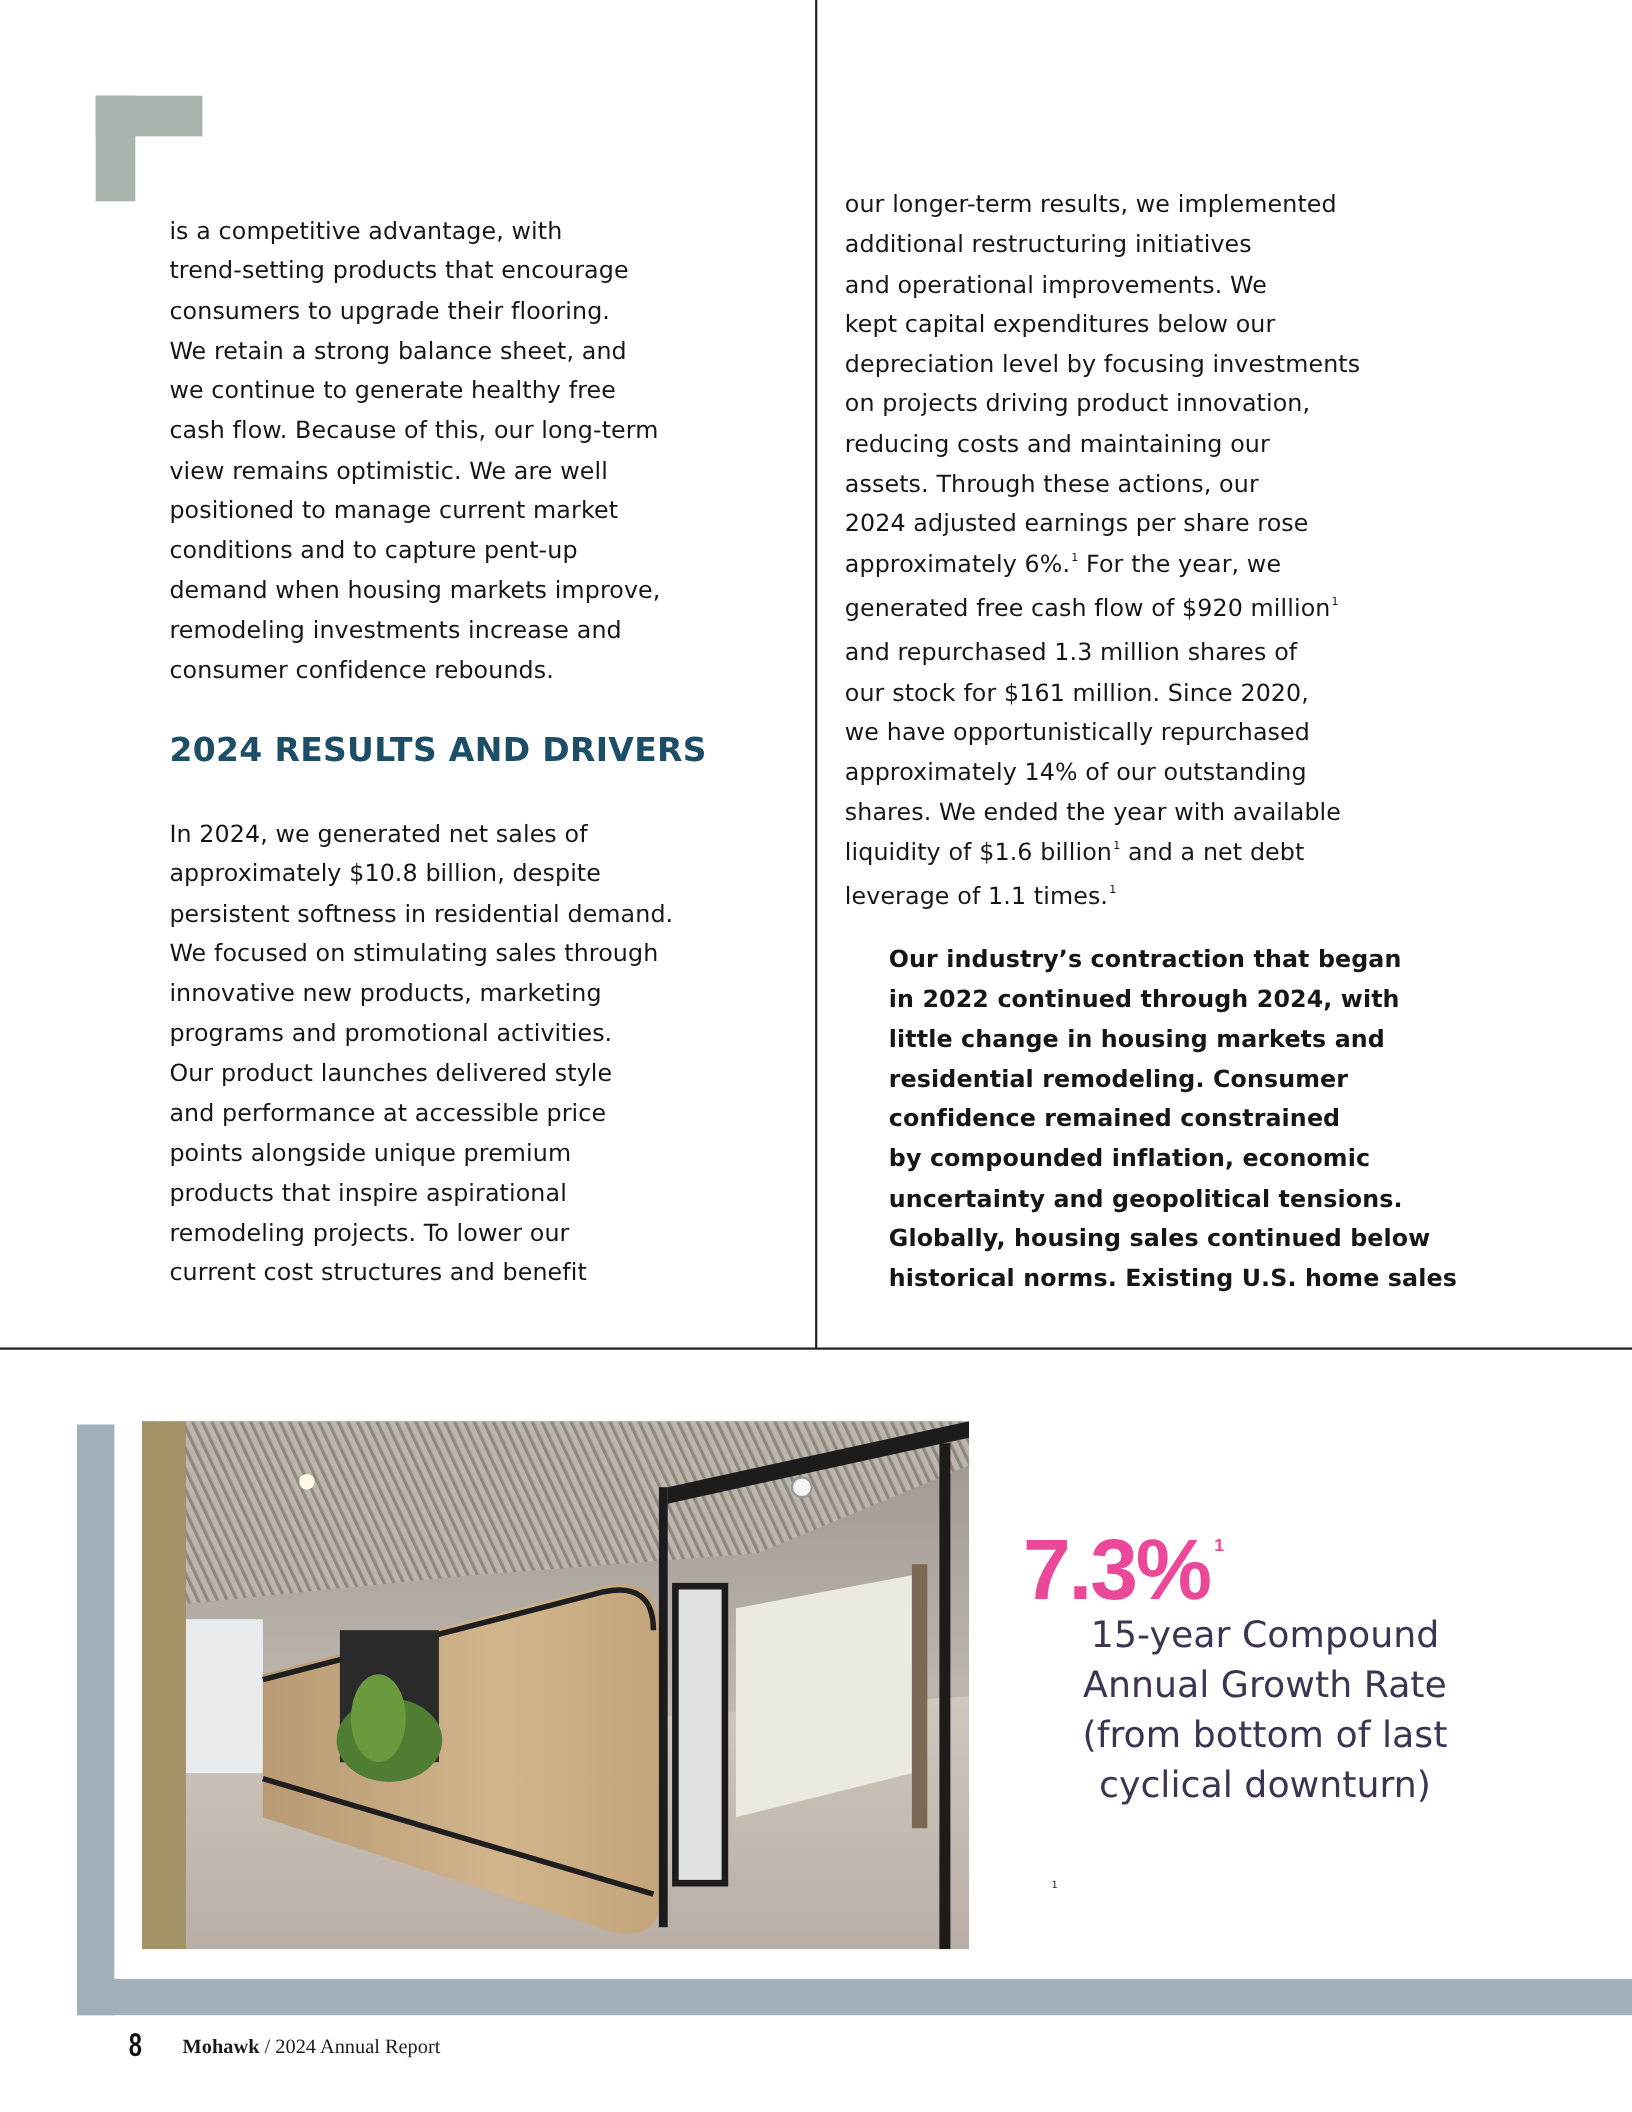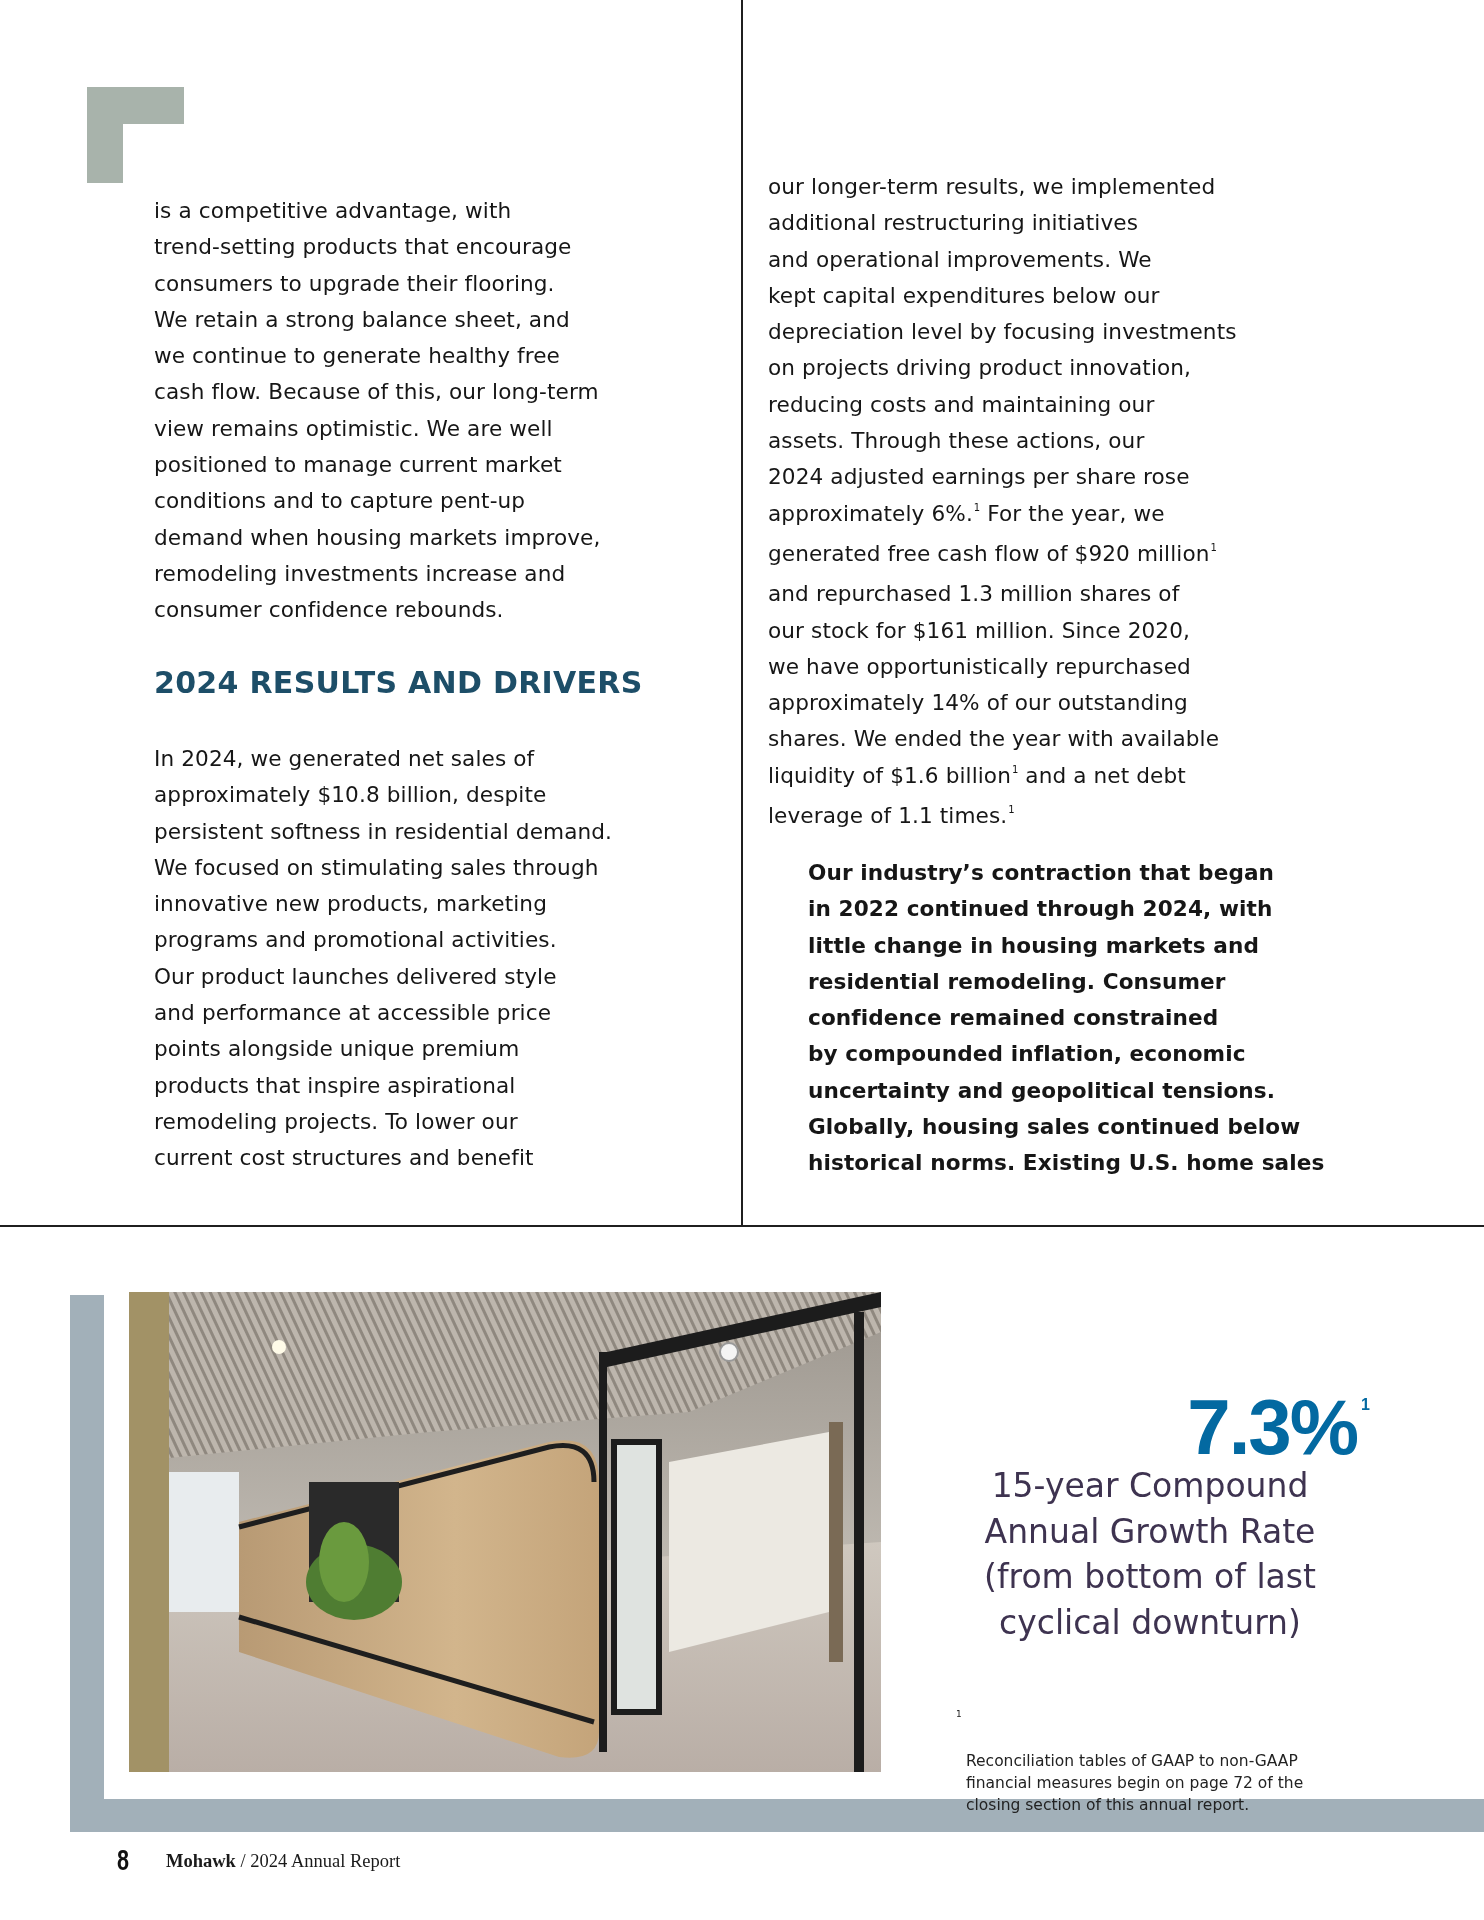--- a/index.html
+++ b/index.html
@@ -25,21 +25,21 @@
              font-weight: bold; font-size: 30px; letter-spacing: 0.3px; color: #1d4e68; white-space: nowrap; }
   .col-left-2 { left: 154px; top: 741px; }
   .col-right-1 { left: 768px; top: 169px; }
   .col-right-2 { left: 808px; top: 855px; font-weight: bold; }
 
   
   .panel-bar-v { left: 70px; top: 1295px; width: 34px; height: 537px; background: #a2b0b9; }
   .panel-bar-h { left: 70px; top: 1799px; width: 1414px; height: 33px; background: #a2b0b9; }
   .photo { left: 129px; top: 1292px; width: 752px; height: 480px; overflow: hidden; background: #d8d0c4; }
 
-  .stat { left: 930px; top: 1382px; width: 440px; text-align: right; color: #0369a1; }
+  .stat { left: 930px; top: 1382px; width: 440px; text-align: left; color: #ec4899; }
   .stat-value { font-family: "Liberation Sans", sans-serif; font-weight: bold; font-size: 78px;
                 letter-spacing: -2px; line-height: 90px; }
   .stat-value sup { font-size: 16px; position: relative; top: -44px; vertical-align: 0; margin-left: 4px; letter-spacing: 0; }
   .stat-caption { left: 930px; top: 1463px; width: 440px; text-align: center; color: #3e3350;
                   font-size: 33px; line-height: 45.5px; white-space: pre-line; }
 
   .footnote { left: 956px; top: 1706px; width: 420px; font-size: 15.5px; line-height: 22px; color: #222;
               white-space: pre-line; }
   .footnote .fn-mark { position: absolute; left: 0; top: -3px; font-size: 9px; }
   .footnote .fn-text { display: block; margin-left: 10px; }
@@ -170,19 +170,16 @@
 <div class="abs stat">
   <span class="stat-value"><span>7.3%</span><sup>1</sup></span>
 </div>
 <div class="abs stat-caption">15-year Compound
 Annual Growth Rate
 (from bottom of last
 cyclical downturn)</div>
 
 <div class="abs footnote">
   <span class="fn-mark">1</span>
-  <span class="fn-text">Reconciliation tables of GAAP to non-GAAP
-financial measures begin on page 72 of the
-closing section of this annual report.</span>
 </div>
 
 <div class="abs page-num">8</div>
 <div class="abs footer-text"><span class="brand">Mohawk</span><span> / </span><span>2024 Annual Report</span></div>
 
 </body></html>

